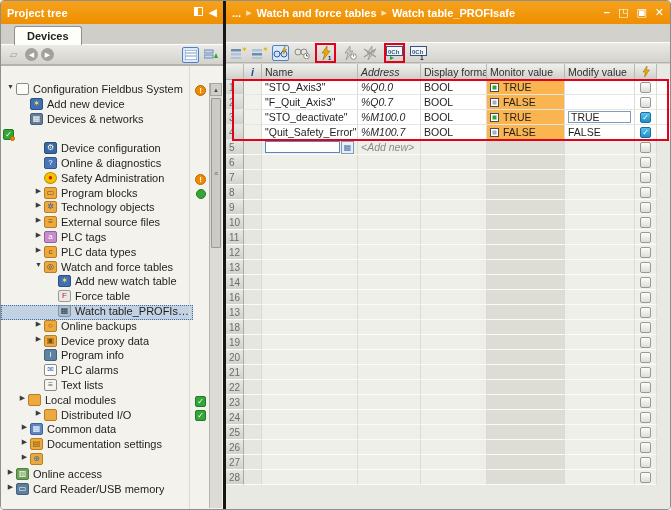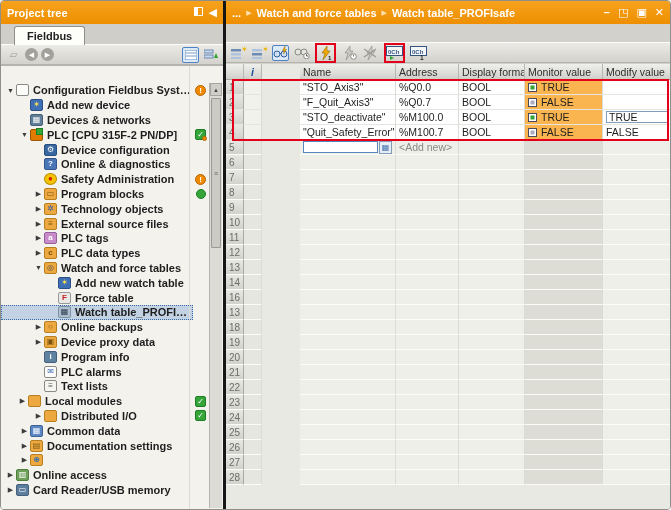--- a/index.html
+++ b/index.html
@@ -31,21 +31,21 @@
   .tbtn.red-ol { box-shadow: 0 0 0 2px #e2001a; }
   .navc { width: 13px; height: 13px; border-radius: 50%; background: #a2a19c; color: #fff; font-size: 7px;
           display: flex; align-items: center; justify-content: center; }
   .sp { flex: 1; }
 
   .lp-tree { position: absolute; left: 0; top: 64px; right: 0; bottom: 0; background: #f3f2ed;
              border-top: 1px solid #b4b3ae; padding-top: 17px; overflow: hidden; }
   .lp-tree::before { content: ""; position: absolute; left: 188px; top: 0; bottom: 0; width: 1px; background: #dcdbd6; }
   .trow-l { height: 14.8px; display: flex; align-items: center; font-size: 11px; color: #1e1e1e;
             padding-right: 15px; white-space: nowrap; }
-  .trow-l .main { display: flex; align-items: center; flex: 1; height: 100%; overflow: hidden; font-weight: bold; }
+  .trow-l .main { display: flex; flex: 1; height: 100%; overflow: hidden; }
   .trow-l .main.sel { background: #c3d2e2; outline: 1px dotted #3a6ca8; outline-offset: -1px; }
   .arr { width: 11px; font-size: 7px; color: #3c3c3c; text-align: center; flex: none; }
   .ti { width: 13px; height: 12px; border-radius: 2px; margin-right: 4px; flex: none; position: relative;
         display: flex; align-items: center; justify-content: center; font-size: 8px; line-height: 1; }
   .ti-round { border-radius: 50%; }
   .ti-plc::after { content: ""; position: absolute; right: -1px; top: -2px; width: 5px; height: 5px;
                    background: #35a53a; border: 1px solid #1e7e23; }
   .lbl { overflow: hidden; text-overflow: ellipsis; }
   .stc { width: 15px; flex: none; display: flex; justify-content: center; }
   .st-warn { width: 11px; height: 11px; border-radius: 50%; background: #f08a00; border: 1px solid #b56500;
@@ -79,21 +79,21 @@
 
   .twrap { position: absolute; left: 0; top: 63px; right: 0; bottom: 0; background: #e9e9e4; }
   .thead, .trow { display: flex; height: 15px; }
   .thead { height: 16px; }
   .hc { background: linear-gradient(#efefec,#d0d0cb); border-right: 1px solid #b8b8b3; border-bottom: 1px solid #a9a9a4;
         font-size: 10.5px; color: #2e2e2e; display: flex; align-items: center; padding: 0 3px; flex: none;
         white-space: nowrap; overflow: hidden; }
   .cell { border-right: 1px solid #dcdcd6; border-bottom: 1px solid #fbfbf8; font-size: 10.5px; color: #1e1e1e;
           display: flex; align-items: center; padding: 0 3px; flex: none; white-space: nowrap; overflow: hidden;
           background: #efefea; }
-  .c-num { width: 18px; } .c-info { width: 18px; } .c-name { width: 96px; margin-left: 38px; } .c-addr { width: 63px; }
+  .c-num { width: 18px; } .c-info { width: 18px; } .c-name { width: 96px; } .c-addr { width: 63px; font-style: italic; }
   .c-fmt { width: 66px; } .c-mon { width: 78px; } .c-mod { width: 70px; } .c-chk { width: 22px; justify-content: center; }
   .c-fill { flex: 1; border: none; background: #e9e9e4; }
   .cell.c-num { background: linear-gradient(#e7e7e4,#d2d2cd); border-right: 1px solid #aaaaa5; color: #6d6d68;
                 font-size: 10px; }
   .filled .cell { background: #fff; border-bottom: 1px solid #e6e6e0; }
   .filled .cell.c-num { background: linear-gradient(#e7e7e4,#d2d2cd); }
   .cell.c-info.hl { background: #ffe93e; }
   .filled .cell.c-info { background: #f2f2ed; }
   .cell.c-mon { background: #dddDD6; }
   .filled .cell.c-mon { background: #fab450; gap: 4px; }
@@ -121,21 +121,21 @@
 
   <div class="lp">
     <div class="hdr">
       <span>Project tree</span>
       <span class="sp"></span>
       <span class="hdr-ico"><span class="pin-box"></span></span>
       <span class="hdr-ico" style="font-size:11px;">◀</span>
     </div>
     <div class="lp-tabs">
       <div class="tab">
-        <span>Fieldbus</span>
+        <span>Devices</span>
       </div>
     </div>
     <div class="tbar">
       <span class="tbtn" style="color:#9a9995;">▱</span>
       <span class="navc">◀</span>
       <span class="navc">▶</span>
       <span class="sp"></span>
       <span class="tbtn act">
         <svg class="icon-svg" width="12" height="10">
             <rect x="0" y="0" width="12" height="10" fill="#fff" stroke="#4e82c4"></rect>
@@ -173,25 +173,20 @@
           </div>
           <div class="trow-l">
             <div class="main" style="padding-left: 18px;">
               <span class="arr"></span>
               <span class="ti" style="background: rgb(98, 126, 151); border: 1px solid rgb(69, 96, 122); color: rgb(255, 255, 255);">▦</span>
               <span class="lbl">Devices &amp; networks</span>
             </div>
             <span class="stc"></span>
           </div>
           <div class="trow-l">
-            <div class="main" style="padding-left: 18px;">
-              <span class="arr">▼</span>
-              <span class="ti ti-plc" style="background: rgb(224, 123, 0); border: 1px solid rgb(158, 87, 0); color: rgb(255, 255, 255);"></span>
-              <span class="lbl">PLC [CPU 315F-2 PN/DP]</span>
-            </div>
             <span class="stc">
               <span class="st-ok">✓<span class="dot"></span></span>
             </span>
           </div>
           <div class="trow-l">
             <div class="main" style="padding-left: 32px;">
               <span class="arr"></span>
               <span class="ti" style="background: rgb(56, 104, 159); border: 1px solid rgb(38, 80, 127); color: rgb(255, 255, 255);">⚙</span>
               <span class="lbl">Device configuration</span>
             </div>

